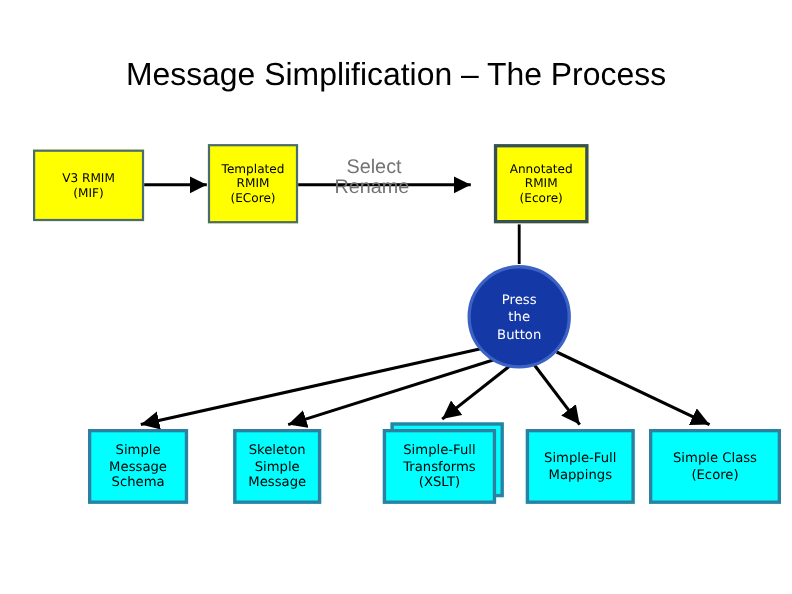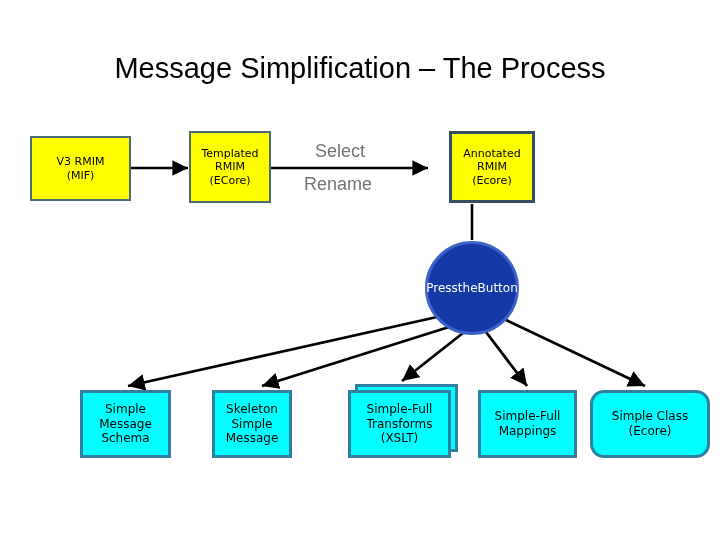--- a/index.html
+++ b/index.html
@@ -79,21 +79,21 @@
 
   
   #circle {
     position: absolute;
     box-sizing: border-box;
     border-radius: 50%;
     background: #1438a6;
     border: 3px solid #3b62c4;
     color: #ffffff;
     display: flex;
-    flex-direction: row;
+    flex-direction: column;
     align-items: center;
     justify-content: center;
     text-align: center;
     font-family: "DejaVu Sans", sans-serif;
     font-size: 12px;
     line-height: 1.35;
     z-index: 6;
   }
 
   
@@ -159,21 +159,21 @@
   </div>
 
   <div class="node box-yellow-strong" style="left:449px; top:131px; width:86px; height:72px; font-size:11px;">
     <span class="ln">Annotated</span>
     <span class="ln">RMIM</span>
     <span class="ln">(Ecore)</span>
   </div>
 
   <div class="edge-label" style="left:315px; top:141px;">Select</div>
 
-  <div class="edge-label" style="left:304px; top:174px;">Rename</div>
+  <div class="edge-label" style="left:304px; top:159px;">Rename</div>
 
   <div id="circle" style="left:425px; top:241px; width:94px; height:94px;">
     <span class="ln">Press</span>
     <span class="ln">the</span>
     <span class="ln">Button</span>
   </div>
 
   <div class="node box-cyan" style="left:80px; top:390px; width:91px; height:68px; font-size:12px;">
     <span class="ln">Simple</span>
     <span class="ln">Message</span>
@@ -191,18 +191,18 @@
     <span class="ln">Simple-Full</span>
     <span class="ln">Transforms</span>
     <span class="ln">(XSLT)</span>
   </div>
 
   <div class="node box-cyan" style="left:478px; top:390px; width:99px; height:68px; font-size:12px;">
     <span class="ln">Simple-Full</span>
     <span class="ln">Mappings</span>
   </div>
 
-  <div class="node box-cyan" style="left:590px; top:390px; width:120px; height:68px; font-size:12px;border-radius:14px;">
+  <div class="node box-cyan" style="left:590px; top:390px; width:120px; height:68px; font-size:12px;">
     <span class="ln">Simple Class</span>
     <span class="ln">(Ecore)</span>
   </div>
 
 </div>
 
 </body></html>

